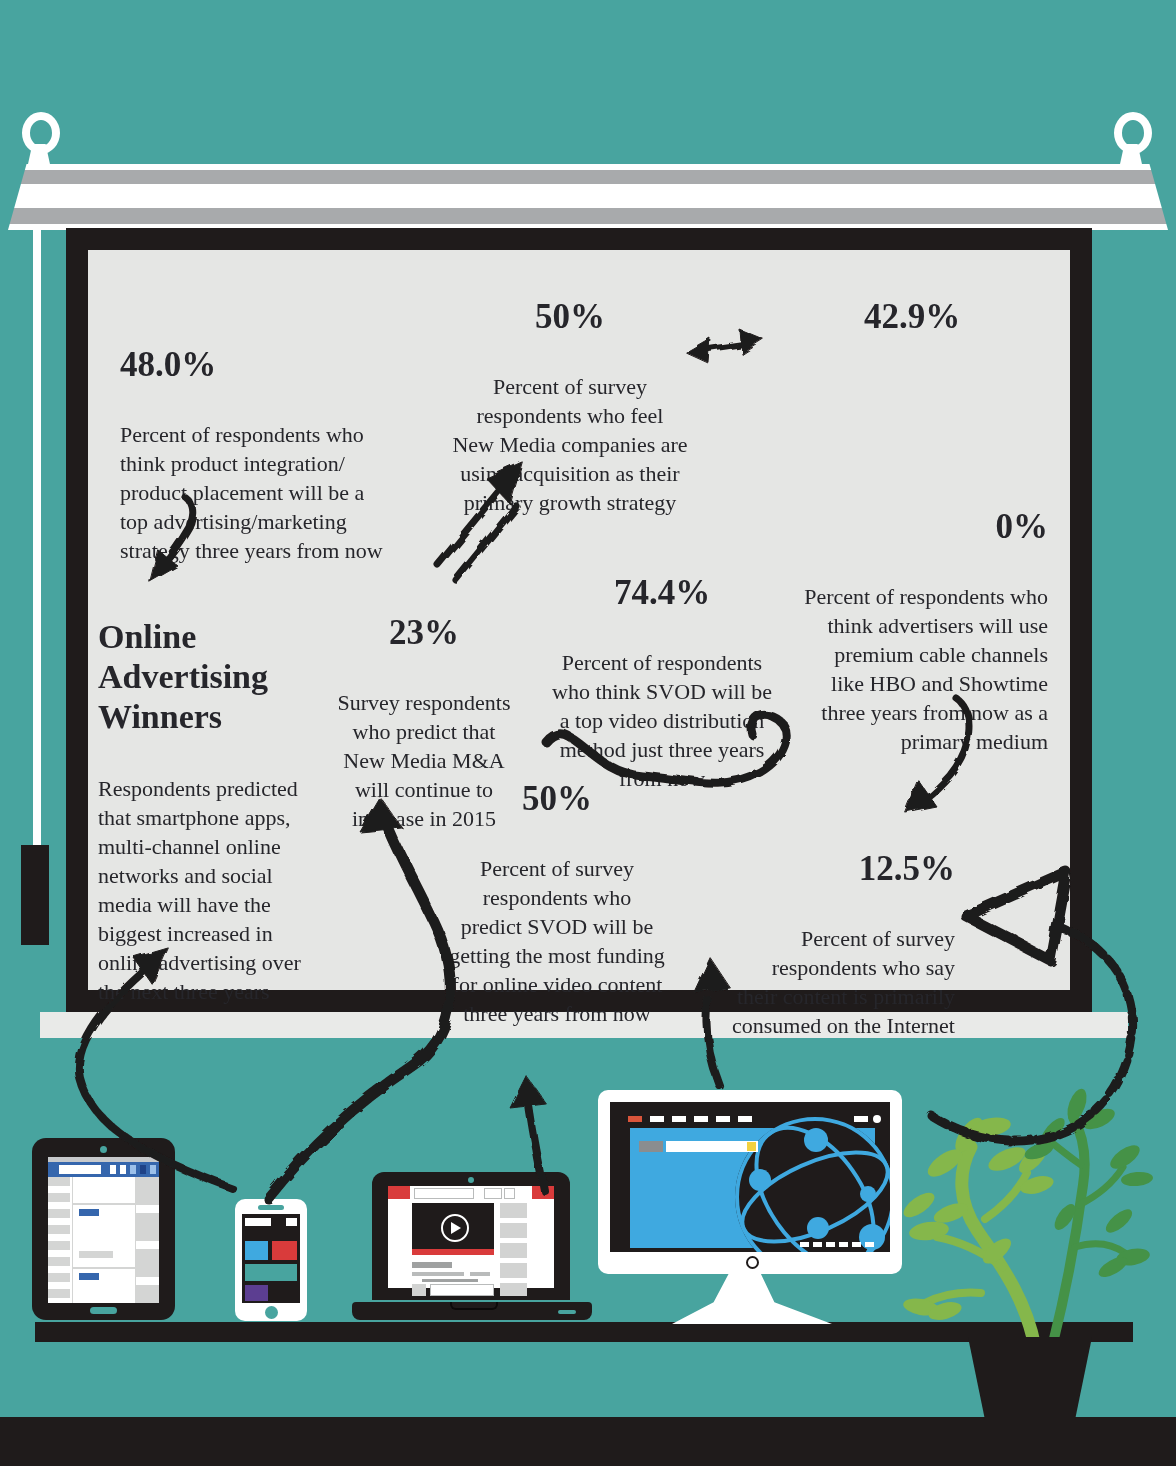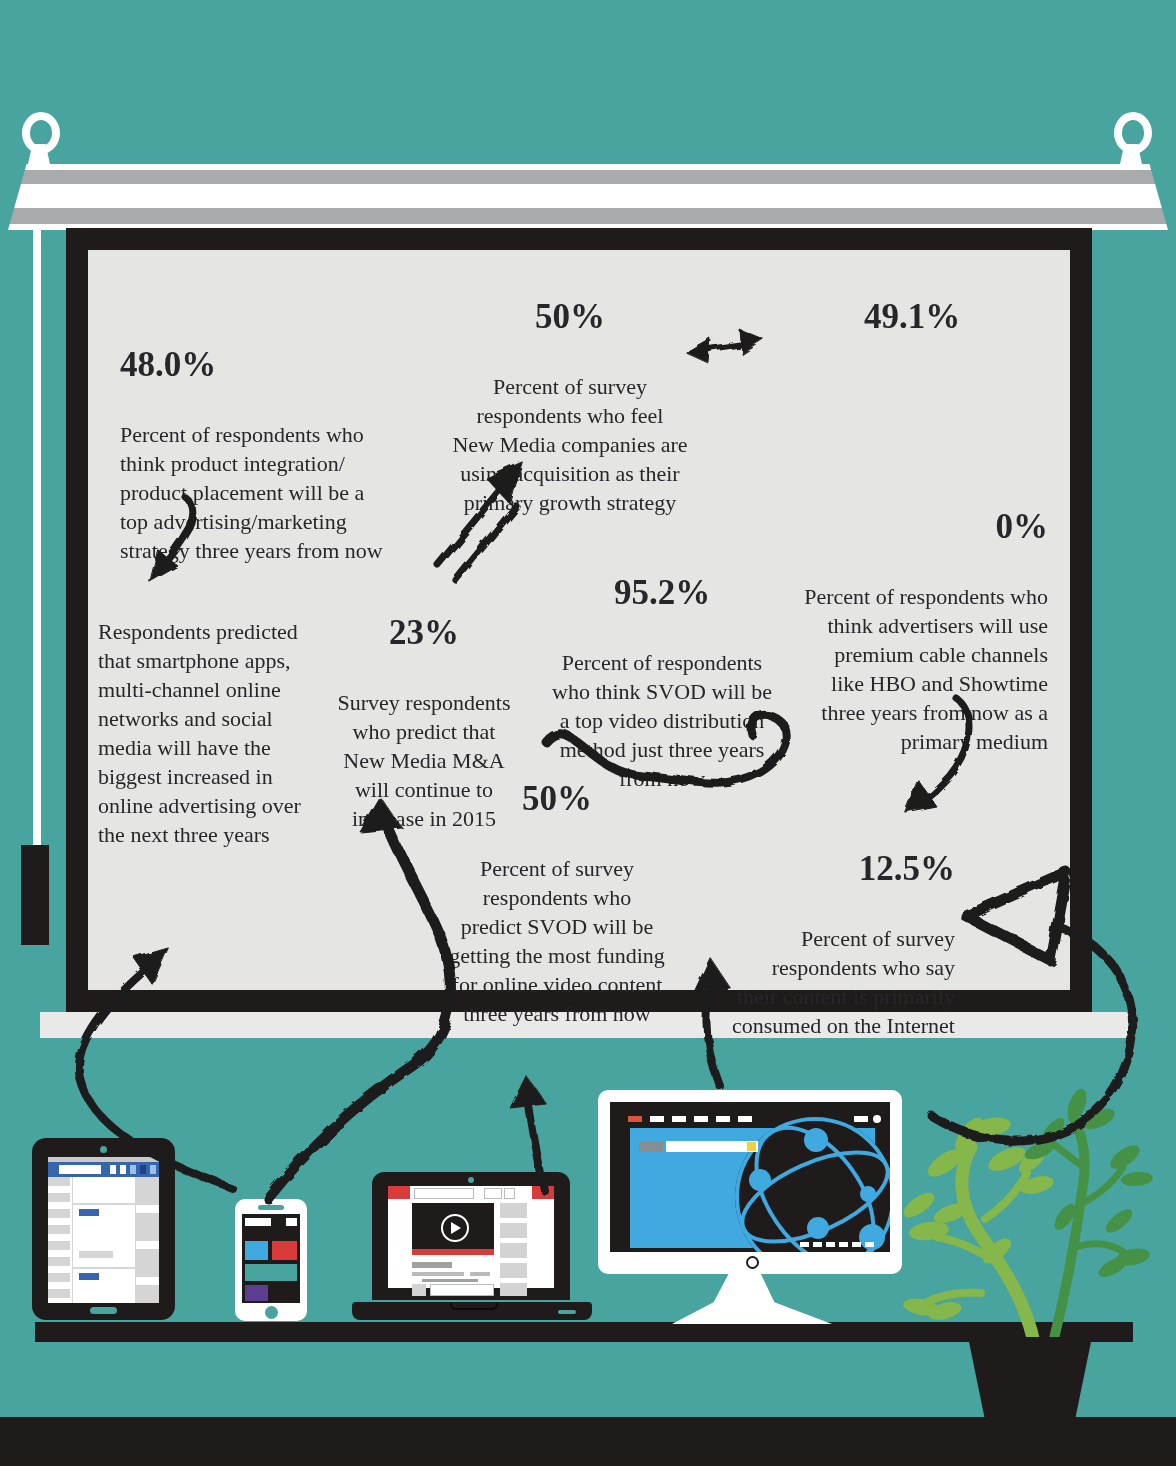--- a/index.html
+++ b/index.html
@@ -110,55 +110,58 @@
   <div class="stat ta-c" style="left:395px;top:268px;width:350px;">
     <div class="val">50%</div>
     <div>Percent of survey
 respondents who feel
 New Media companies are
 using acquisition as their
 primary growth strategy</div>
   </div>
 
   <div class="stat ta-c" style="left:737px;top:268px;width:350px;">
-    <div class="val">49.1%</div>
+    <div class="val">42.9%</div>
   </div>
 
   <div class="stat ta-r" style="right:128px;top:478px;width:340px;">
     <div class="val">0%</div>
     <div>Percent of respondents who
 think advertisers will use
 premium cable channels
 like HBO and Showtime
 three years from now as a
 primary medium</div>
   </div>
 
   <div class="stat ta-l" style="left:98px;top:588px;width:280px;">
+    <div class="feature-h">Online
+Advertising
+Winners</div>
     <div>Respondents predicted
 that smartphone apps,
 multi-channel online
 networks and social
 media will have the
 biggest increased in
 online advertising over
 the next three years</div>
   </div>
 
   <div class="stat ta-c" style="left:249px;top:584px;width:350px;">
     <div class="val">23%</div>
     <div>Survey respondents
 who predict that
 New Media M&amp;A
 will continue to
 increase in 2015</div>
   </div>
 
   <div class="stat ta-c" style="left:487px;top:544px;width:350px;">
-    <div class="val">95.2%</div>
+    <div class="val">74.4%</div>
     <div>Percent of respondents
 who think SVOD will be
 a top video distribution
 method just three years
 from now</div>
   </div>
 
   <div class="stat ta-c" style="left:382px;top:750px;width:350px;">
     <div class="val">50%</div>
     <div>Percent of survey

